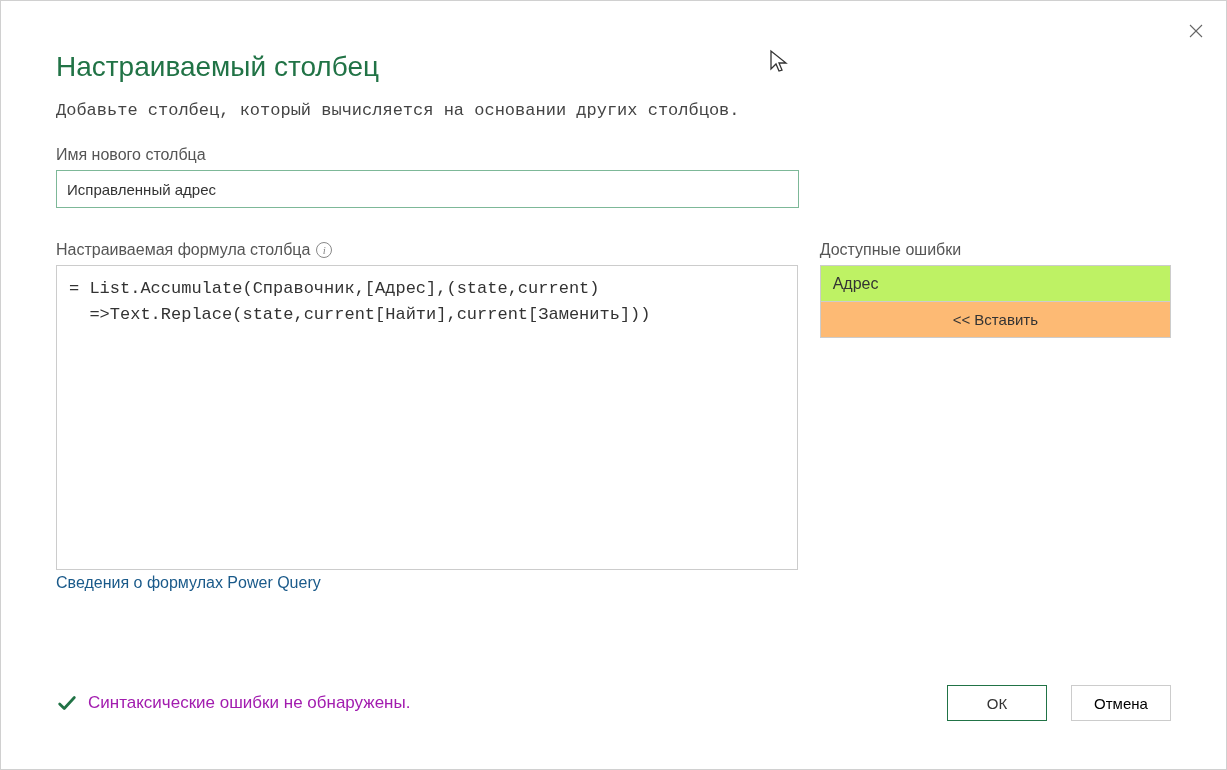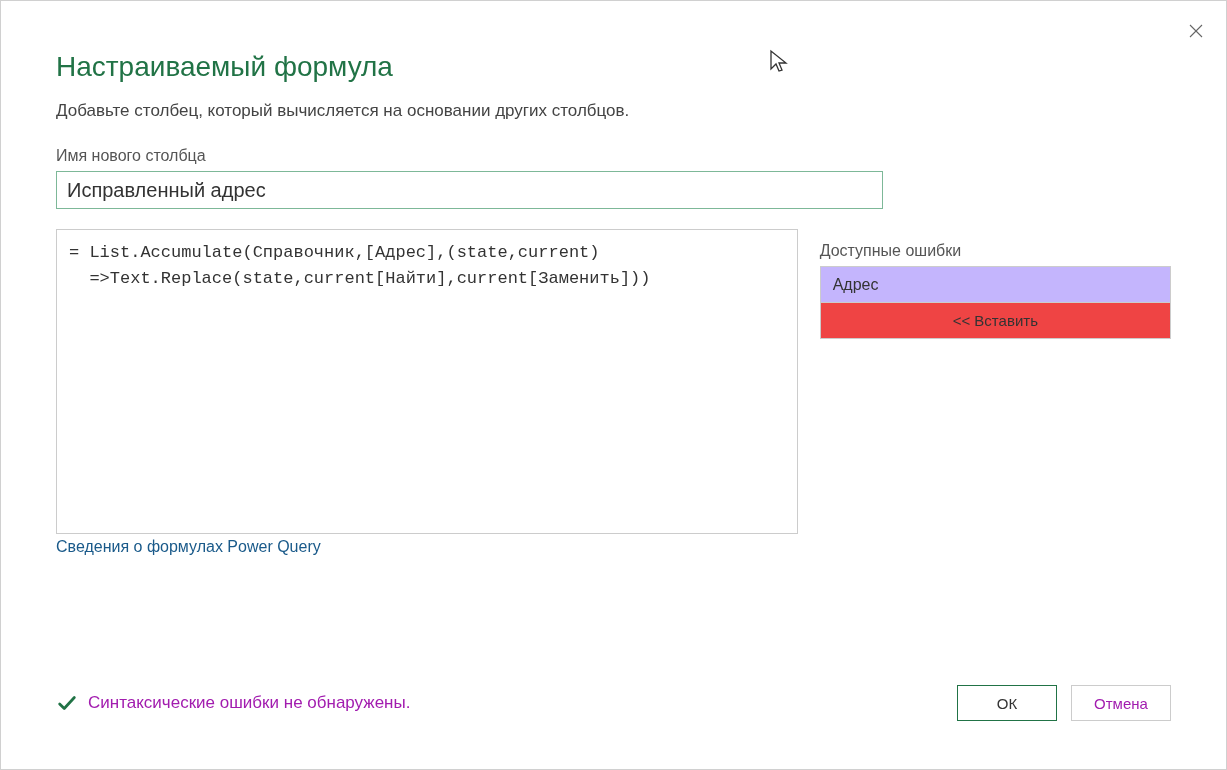--- a/index.html
+++ b/index.html
@@ -38,20 +38,21 @@
     .dialog-title {
       font-size: 28px;
       font-weight: 400;
       color: #217346;
       margin-bottom: 18px;
     }
     .dialog-subtitle {
       font-size: 17px;
       color: #444;
       margin-bottom: 26px;
+      font-family: Liberation Mono, monospace;
     }
     .section-label {
       font-size: 16px;
       color: #555;
       margin-bottom: 6px;
       display: flex;
       align-items: center;
       gap: 6px;
       margin-top: 13px;
     }
@@ -62,25 +63,25 @@
       width: 16px;
       height: 16px;
       border: 1px solid #888;
       border-radius: 50%;
       font-size: 11px;
       color: #888;
       font-style: italic;
       font-family: Georgia, serif;
     }
     .name-input {
-      width: 827px;
+      width: 743px;
       height: 38px;
       border: 1px solid #7db898;
       padding: 0 10px;
-      font-size: 20px;
+      font-size: 15px;
       color: #333;
       outline: none;
       margin-bottom: 20px;
     }
     .columns-row {
       display: flex;
       gap: 22px;
     }
     .left-col {
       width: 743px;
@@ -99,35 +100,35 @@
       resize: none;
       outline: none;
       line-height: 1.5;
       white-space: pre;
     }
     .columns-list {
       border: 1px solid #ccc;
       height: 37px;
     }
     .column-item {
-      background: #c4b5fd;
+      background: #bef264;
       padding: 8px 12px;
       font-size: 16px;
       color: #333;
       cursor: pointer;
       height: 100%;
       display: flex;
       align-items: center;
     }
     .insert-btn {
       width: 100%;
       height: 36px;
       border: 1px solid #ccc;
       border-top: none;
-      background: #ef4444;
+      background: #fdba74;
       font-size: 15px;
       color: #333;
       cursor: pointer;
       margin-top: 0;
     }
     .formula-link {
       color: #1a5a8a;
       font-size: 16px;
       text-decoration: none;
       cursor: pointer;
@@ -153,36 +154,36 @@
       color: #217346;
       width: 22px;
       height: 22px;
     }
     .check-icon svg {
       width: 22px;
       height: 22px;
     }
     .buttons {
       display: flex;
-      gap: 14px;
+      gap: 24px;
     }
     .btn {
       width: 100px;
       height: 36px;
       font-size: 15px;
       cursor: pointer;
       background: #fff;
     }
     .btn-ok {
       border: 1px solid #217346;
       color: #333;
     }
     .btn-cancel {
       border: 1px solid #ccc;
-      color: #a21caf;
+      color: #000000;
     }
     .cursor-arrow {
       position: absolute;
       top: 48px;
       left: 768px;
       width: 20px;
       height: 26px;
       pointer-events: none;
     }
   </style>
@@ -196,28 +197,32 @@
   </svg>
 </div>
 
 <div class="cursor-arrow">
   <svg viewBox="0 0 20 26" fill="none" stroke="#333" stroke-width="1.3">
     <path d="M2 2 L2 20 L7 15 L10 22 L13 21 L10 14 L17 14 Z" fill="#fff"></path>
   </svg>
 </div>
 
 <div class="content">
-  <h1 class="dialog-title">Настраиваемый формула</h1>
+  <h1 class="dialog-title">Настраиваемый столбец</h1>
   <p class="dialog-subtitle">Добавьте столбец, который вычисляется на основании других столбцов.</p>
 
   <div class="section-label">Имя нового столбца</div>
   <input type="text" class="name-input" value="Исправленный адрес" style="">
 
   <div class="columns-row">
     <div class="left-col">
+      <div class="section-label">
+        <span>Настраиваемая формула столбца</span>
+        <span class="info-icon">i</span>
+      </div>
       <textarea class="formula-box" style="">= List.Accumulate(Справочник,[Адрес],(state,current)
   =&gt;Text.Replace(state,current[Найти],current[Заменить]))</textarea>
       <a class="formula-link">Сведения о формулах Power Query</a>
     </div>
     <div class="right-col">
       <div class="section-label">Доступные ошибки</div>
       <div class="columns-list">
         <div class="column-item">Адрес</div>
       </div>
       <button class="insert-btn">&lt;&lt; Вставить</button>

